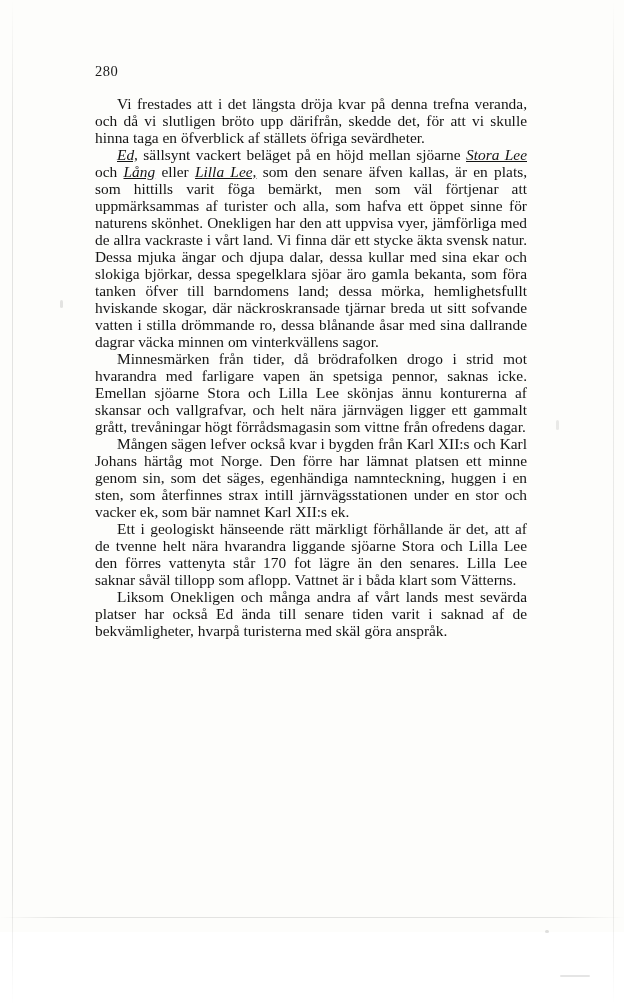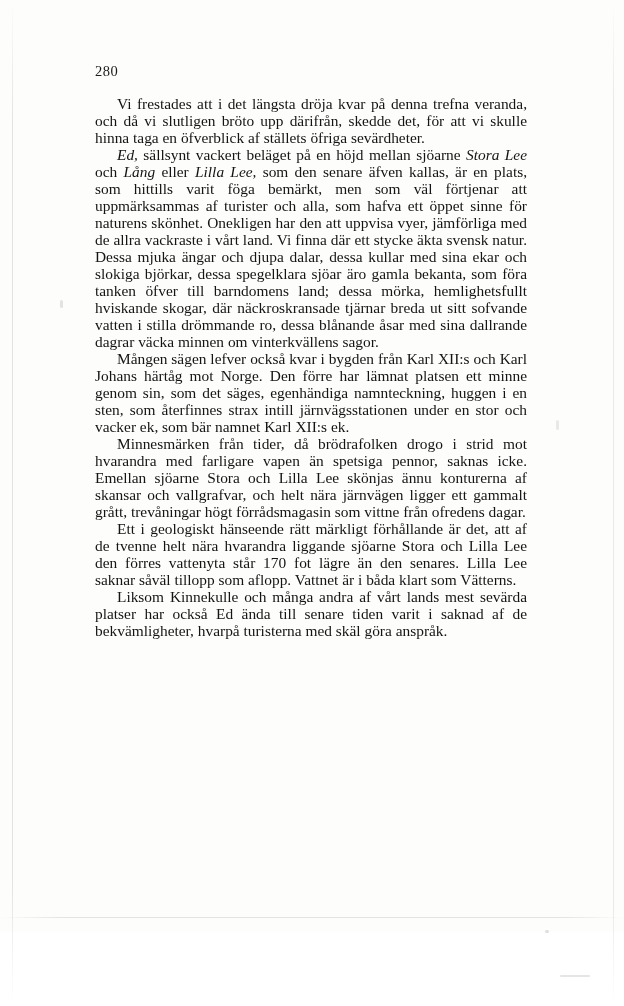--- a/index.html
+++ b/index.html
@@ -67,20 +67,21 @@
     text-align: justify;
     text-justify: inter-word;
     color: #141414;
     hyphens: manual;
   }
   p.indent {
     text-indent: 22px;
   }
   .it {
     font-style: italic;
+    text-decoration: underline;
   }
   .smudge {
     position: absolute;
     width: 2px;
     height: 2px;
     background: rgba(0,0,0,0.25);
     border-radius: 50%;
   }
   .mark-a { left: 60px; top: 300px; width: 3px; height: 8px; background: rgba(0,0,0,0.10); border-radius: 2px; }
   .mark-b { left: 556px; top: 420px; width: 3px; height: 10px; background: rgba(0,0,0,0.08); border-radius: 2px; }
@@ -105,22 +106,22 @@
 
   <div class="textblock">
 
     <p class="indent">Vi frestades att i det längsta dröja kvar på denna trefna veranda, och då vi slutligen bröto upp därifrån, skedde det, för att vi skulle hinna taga en öfverblick af ställets öfriga sevärdheter.</p>
 
     <p class="indent">
       <span class="it">Ed,</span>
       <span> sällsynt vackert beläget på en höjd mellan sjöarne </span><span class="it">Stora Lee</span><span> och </span><span class="it">Lång</span><span> eller </span><span class="it">Lilla Lee,</span><span> som den senare äfven kallas, är en plats, som hittills varit föga bemärkt, men som väl förtjenar att uppmärksammas af turister och alla, som hafva ett öppet sinne för naturens skönhet. Onekligen har den att uppvisa vyer, jämförliga med de allra vackraste i vårt land. Vi finna där ett stycke äkta svensk natur. Dessa mjuka ängar och djupa dalar, dessa kullar med sina ekar och slokiga björkar, dessa spegelklara sjöar äro gamla bekanta, som föra tanken öfver till barndomens land; dessa mörka, hemlighetsfullt hviskande skogar, där näckroskransade tjärnar breda ut sitt sofvande vatten i stilla drömmande ro, dessa blånande åsar med sina dallrande dagrar väcka minnen om vinterkvällens sagor.</span>
     </p>
 
+    <p class="indent">Minnesmärken från tider, då brödrafolken drogo i strid mot hvarandra med farligare vapen än spetsiga pennor, saknas icke. Emellan sjöarne Stora och Lilla Lee skönjas ännu konturerna af skansar och vallgrafvar, och helt nära järnvägen ligger ett gammalt grått, trevåningar högt förrådsmagasin som vittne från ofredens dagar.</p>
+
     <p class="indent">Mången sägen lefver också kvar i bygden från Karl XII:s och Karl Johans härtåg mot Norge. Den förre har lämnat platsen ett minne genom sin, som det säges, egenhändiga namnteckning, huggen i en sten, som återfinnes strax intill järnvägsstationen under en stor och vacker ek, som bär namnet Karl XII:s ek.</p>
-
-    <p class="indent">Minnesmärken från tider, då brödrafolken drogo i strid mot hvarandra med farligare vapen än spetsiga pennor, saknas icke. Emellan sjöarne Stora och Lilla Lee skönjas ännu konturerna af skansar och vallgrafvar, och helt nära järnvägen ligger ett gammalt grått, trevåningar högt förrådsmagasin som vittne från ofredens dagar.</p>
 
     <p class="indent">Ett i geologiskt hänseende rätt märkligt förhållande är det, att af de tvenne helt nära hvarandra liggande sjöarne Stora och Lilla Lee den förres vattenyta står 170 fot lägre än den senares. Lilla Lee saknar såväl tillopp som aflopp. Vattnet är i båda klart som Vätterns.</p>
 
-    <p class="indent">Liksom Kinnekulle och många andra af vårt lands mest sevärda platser har också Ed ända till senare tiden varit i saknad af de bekvämligheter, hvarpå turisterna med skäl göra anspråk.</p>
+    <p class="indent">Liksom Onekligen och många andra af vårt lands mest sevärda platser har också Ed ända till senare tiden varit i saknad af de bekvämligheter, hvarpå turisterna med skäl göra anspråk.</p>
 
   </div>
 </div>
 
 </body></html>

